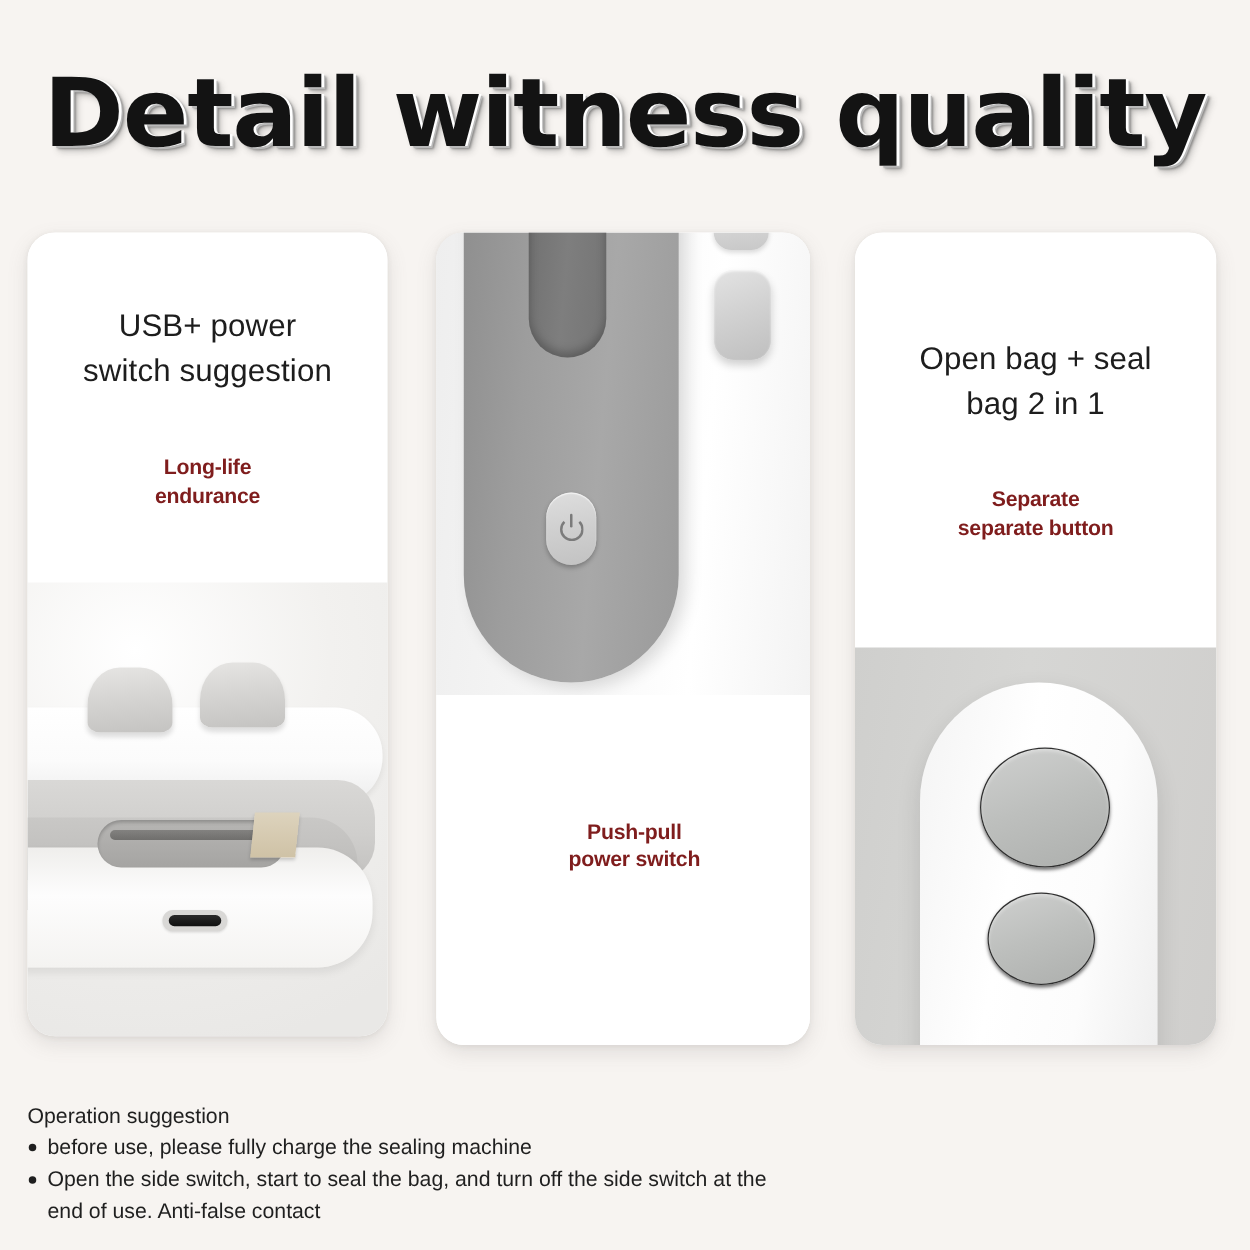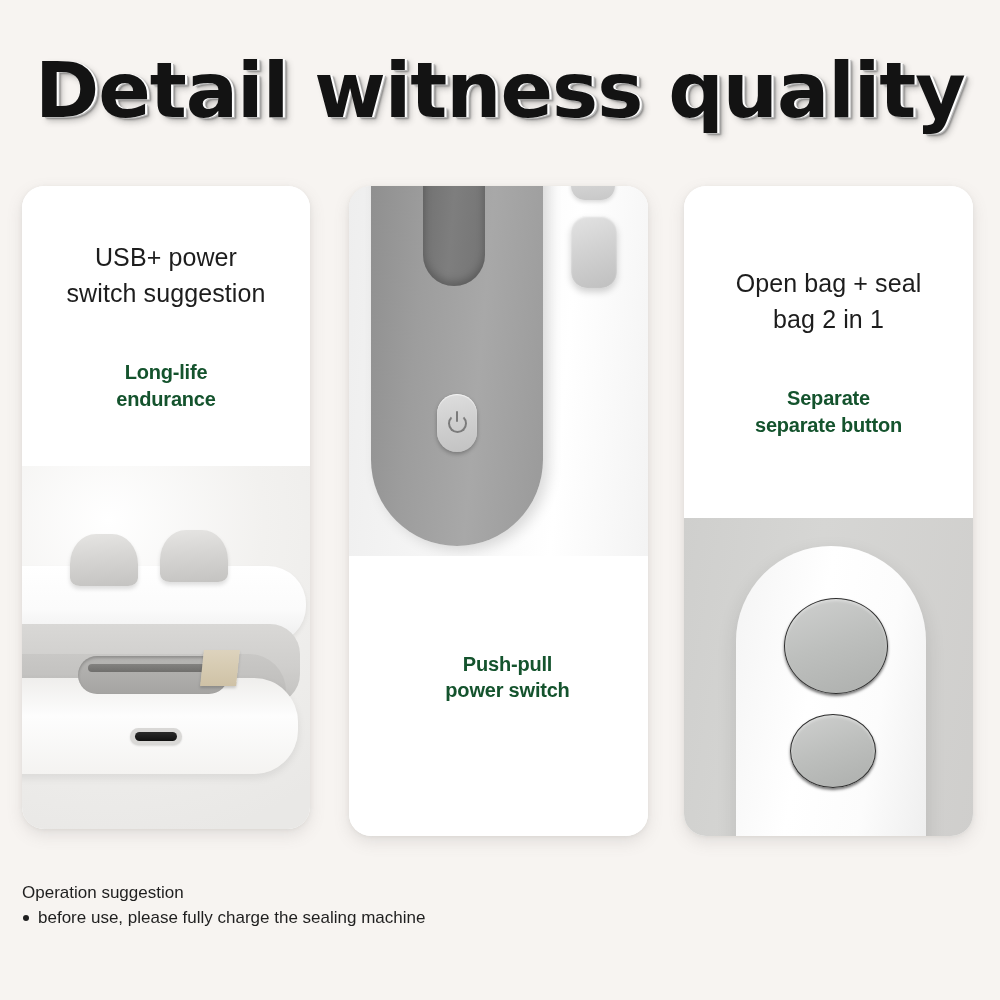--- a/index.html
+++ b/index.html
@@ -73,24 +73,24 @@
     padding: 0 14px;
   }
   .panel .line-light {
     font-size: 25px;
     font-weight: normal;
     line-height: 1.42;
     color: #1d1d1d;
     letter-spacing: 0.1px;
   }
   .panel .line-bold {
-    font-size: 20px;
+    font-size: 17px;
     font-weight: bold;
     line-height: 1.32;
-    color: #14532d;
+    color: #7f1d1d;
     letter-spacing: -0.2px;
   }
   .gap-lg { height: 48px; }
   .gap-md { height: 38px; }
 
   
   .photo { position: relative; overflow: hidden; }
 
   
   .p1 {
@@ -363,14 +363,18 @@
 
 </div>
 
 <div class="footer">
   <div class="ftitle">Operation suggestion</div>
   <ul>
     <li>
       <span class="dot"></span>
       <span>before use, please fully charge the sealing machine</span>
     </li>
+    <li>
+      <span class="dot"></span>
+      <span>Open the side switch, start to seal the bag, and turn off the side switch at the end of use. Anti-false contact</span>
+    </li>
   </ul>
 </div>
 
 </body></html>

